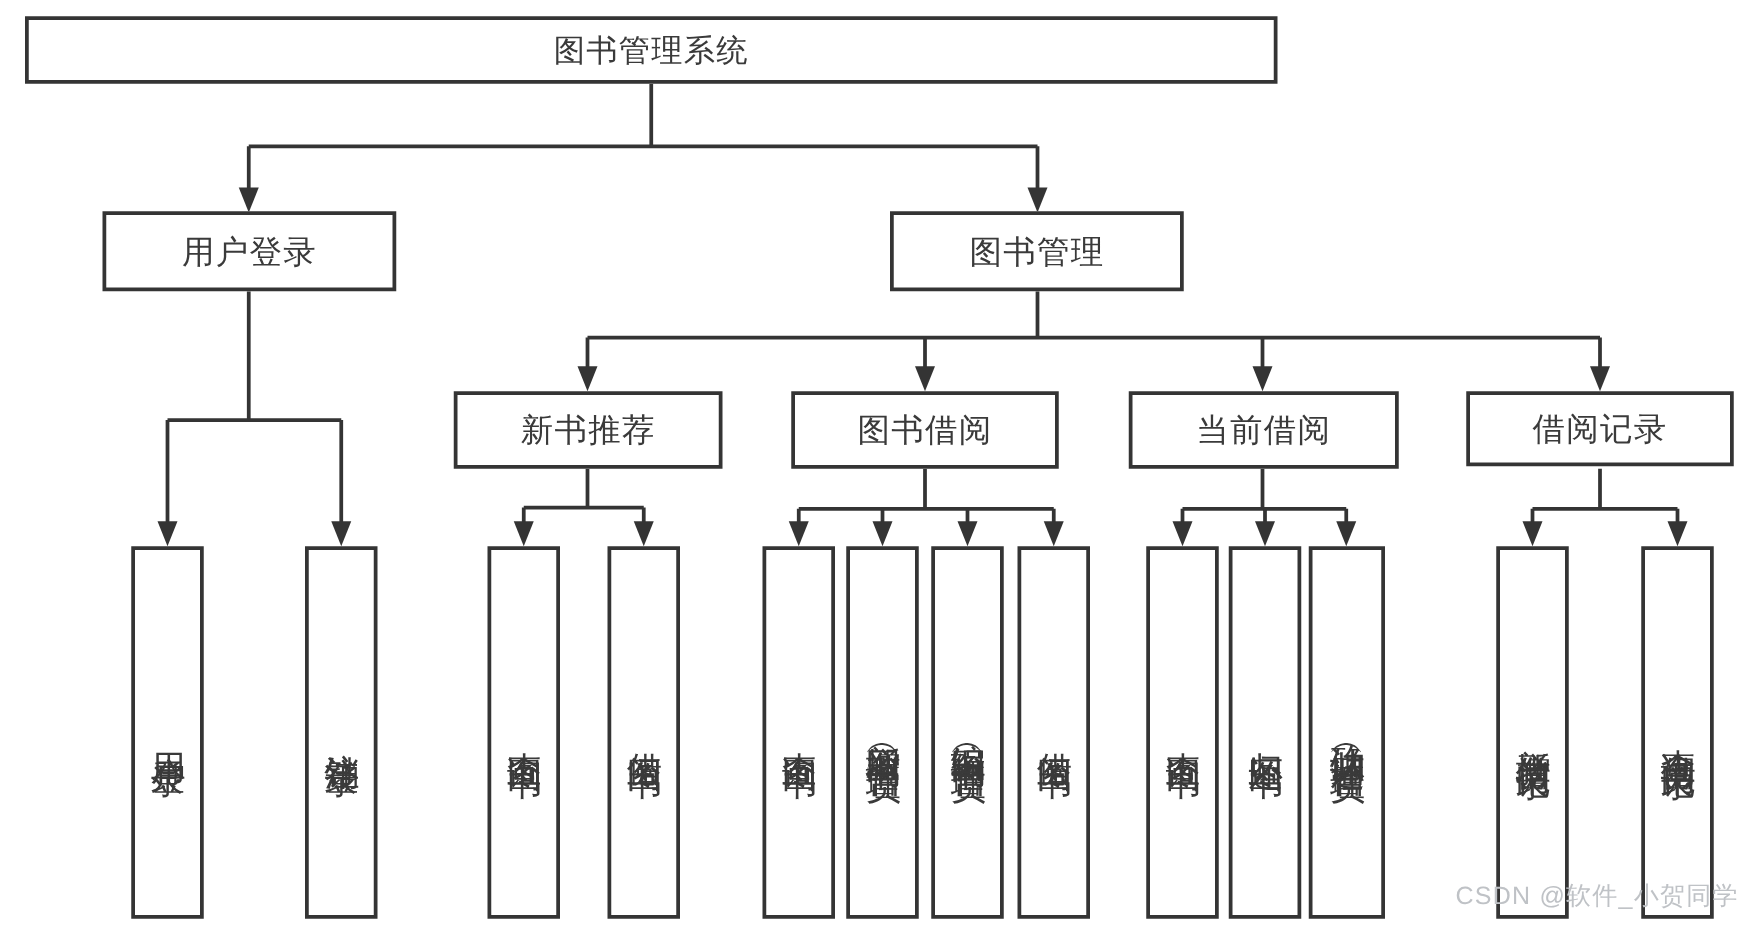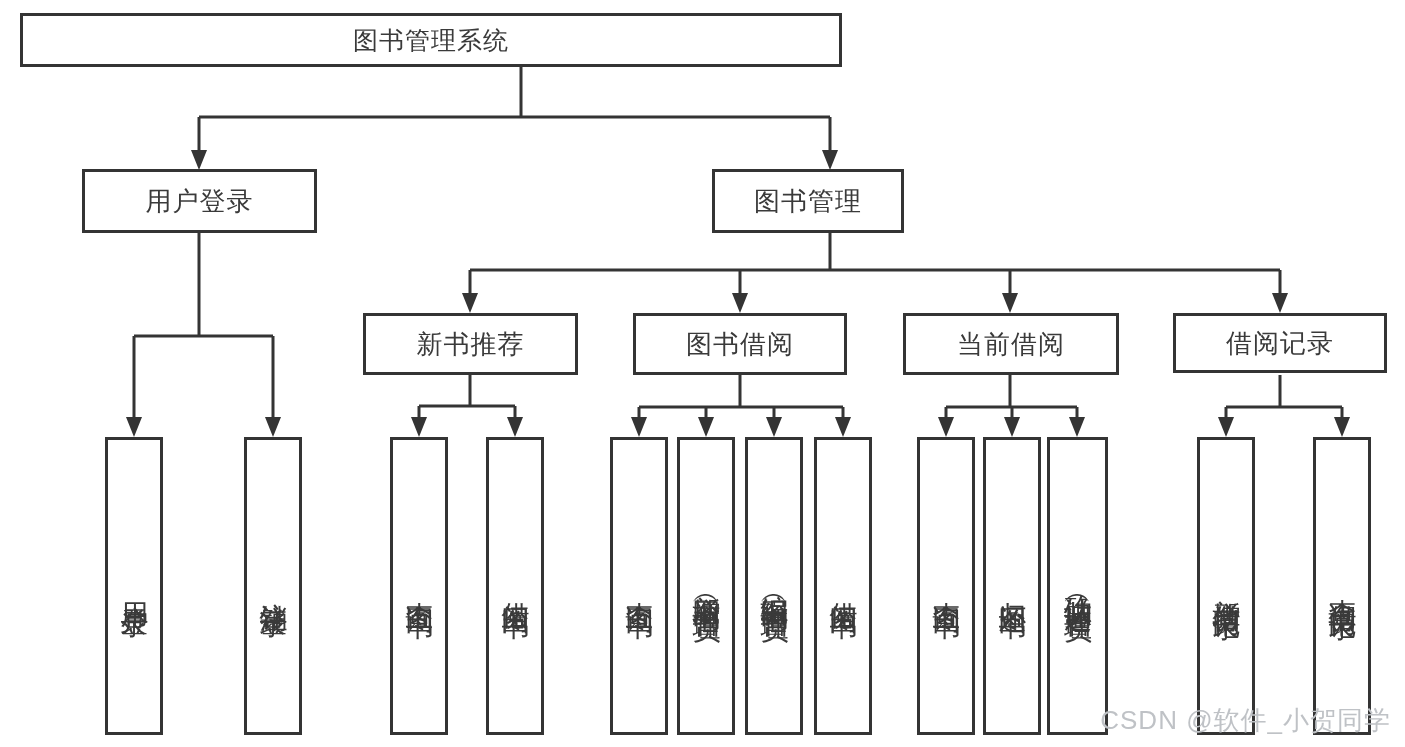--- a/index.html
+++ b/index.html
@@ -24,21 +24,21 @@
   .hnode{font-size:26px;letter-spacing:1px;white-space:nowrap;}
   .root-node{font-size:25px;}
   .vnode{width:58px;top:437px;height:298px;}
   .vlabel{
     writing-mode:vertical-rl;text-orientation:mixed;
     font-size:28px;line-height:1;letter-spacing:3px;
     white-space:nowrap;color:var(--text);
   }
   .watermark{
     position:absolute;z-index:3;right:14px;top:703px;
-    font-size:26px;color:var(--watermark);letter-spacing:1px;
+    font-size:20px;color:var(--watermark);letter-spacing:1px;
     white-space:nowrap;
   }
 </style>
 </head>
 <body>
 
 <div class="canvas">
 
   <svg class="connectors" width="1405" height="747" viewBox="0 0 1405 747">
     <g>
@@ -76,28 +76,28 @@
       <path class="arrowhead" d="M1004 417 H1020 L1012 437 Z"></path>
       <path class="arrowhead" d="M1069 417 H1085 L1077 437 Z"></path>
     </g>
     <g>
       <path class="wire" d="M1280 375 V407 M1226 407 H1342 M1226 407 V419 M1342 407 V419"></path>
       <path class="arrowhead" d="M1218 417 H1234 L1226 437 Z"></path>
       <path class="arrowhead" d="M1334 417 H1350 L1342 437 Z"></path>
     </g>
   </svg>
 
-  <div class="node hnode root-node" style="left:20px;top:13px;width:822px;height:54px">
+  <div class="node hnode root-node" style="left:20px;top:13px;width:1002px;height:54px">
     <span>图书管理系统</span>
   </div>
 
   <div class="node hnode" style="left:82px;top:169px;width:235px;height:64px">
     <span>用户登录</span>
   </div>
-  <div class="node hnode" style="left:712px;top:169px;width:192px;height:64px">
+  <div class="node hnode" style="left:712px;top:169px;width:235px;height:64px">
     <span>图书管理</span>
   </div>
 
   <div class="node hnode" style="left:633px;top:313px;width:214px;height:62px">
     <span>图书借阅</span>
   </div>
   <div class="node hnode" style="left:363px;top:313px;width:215px;height:62px">
     <span>新书推荐</span>
   </div>
   <div class="node hnode" style="left:903px;top:313px;width:216px;height:62px">

